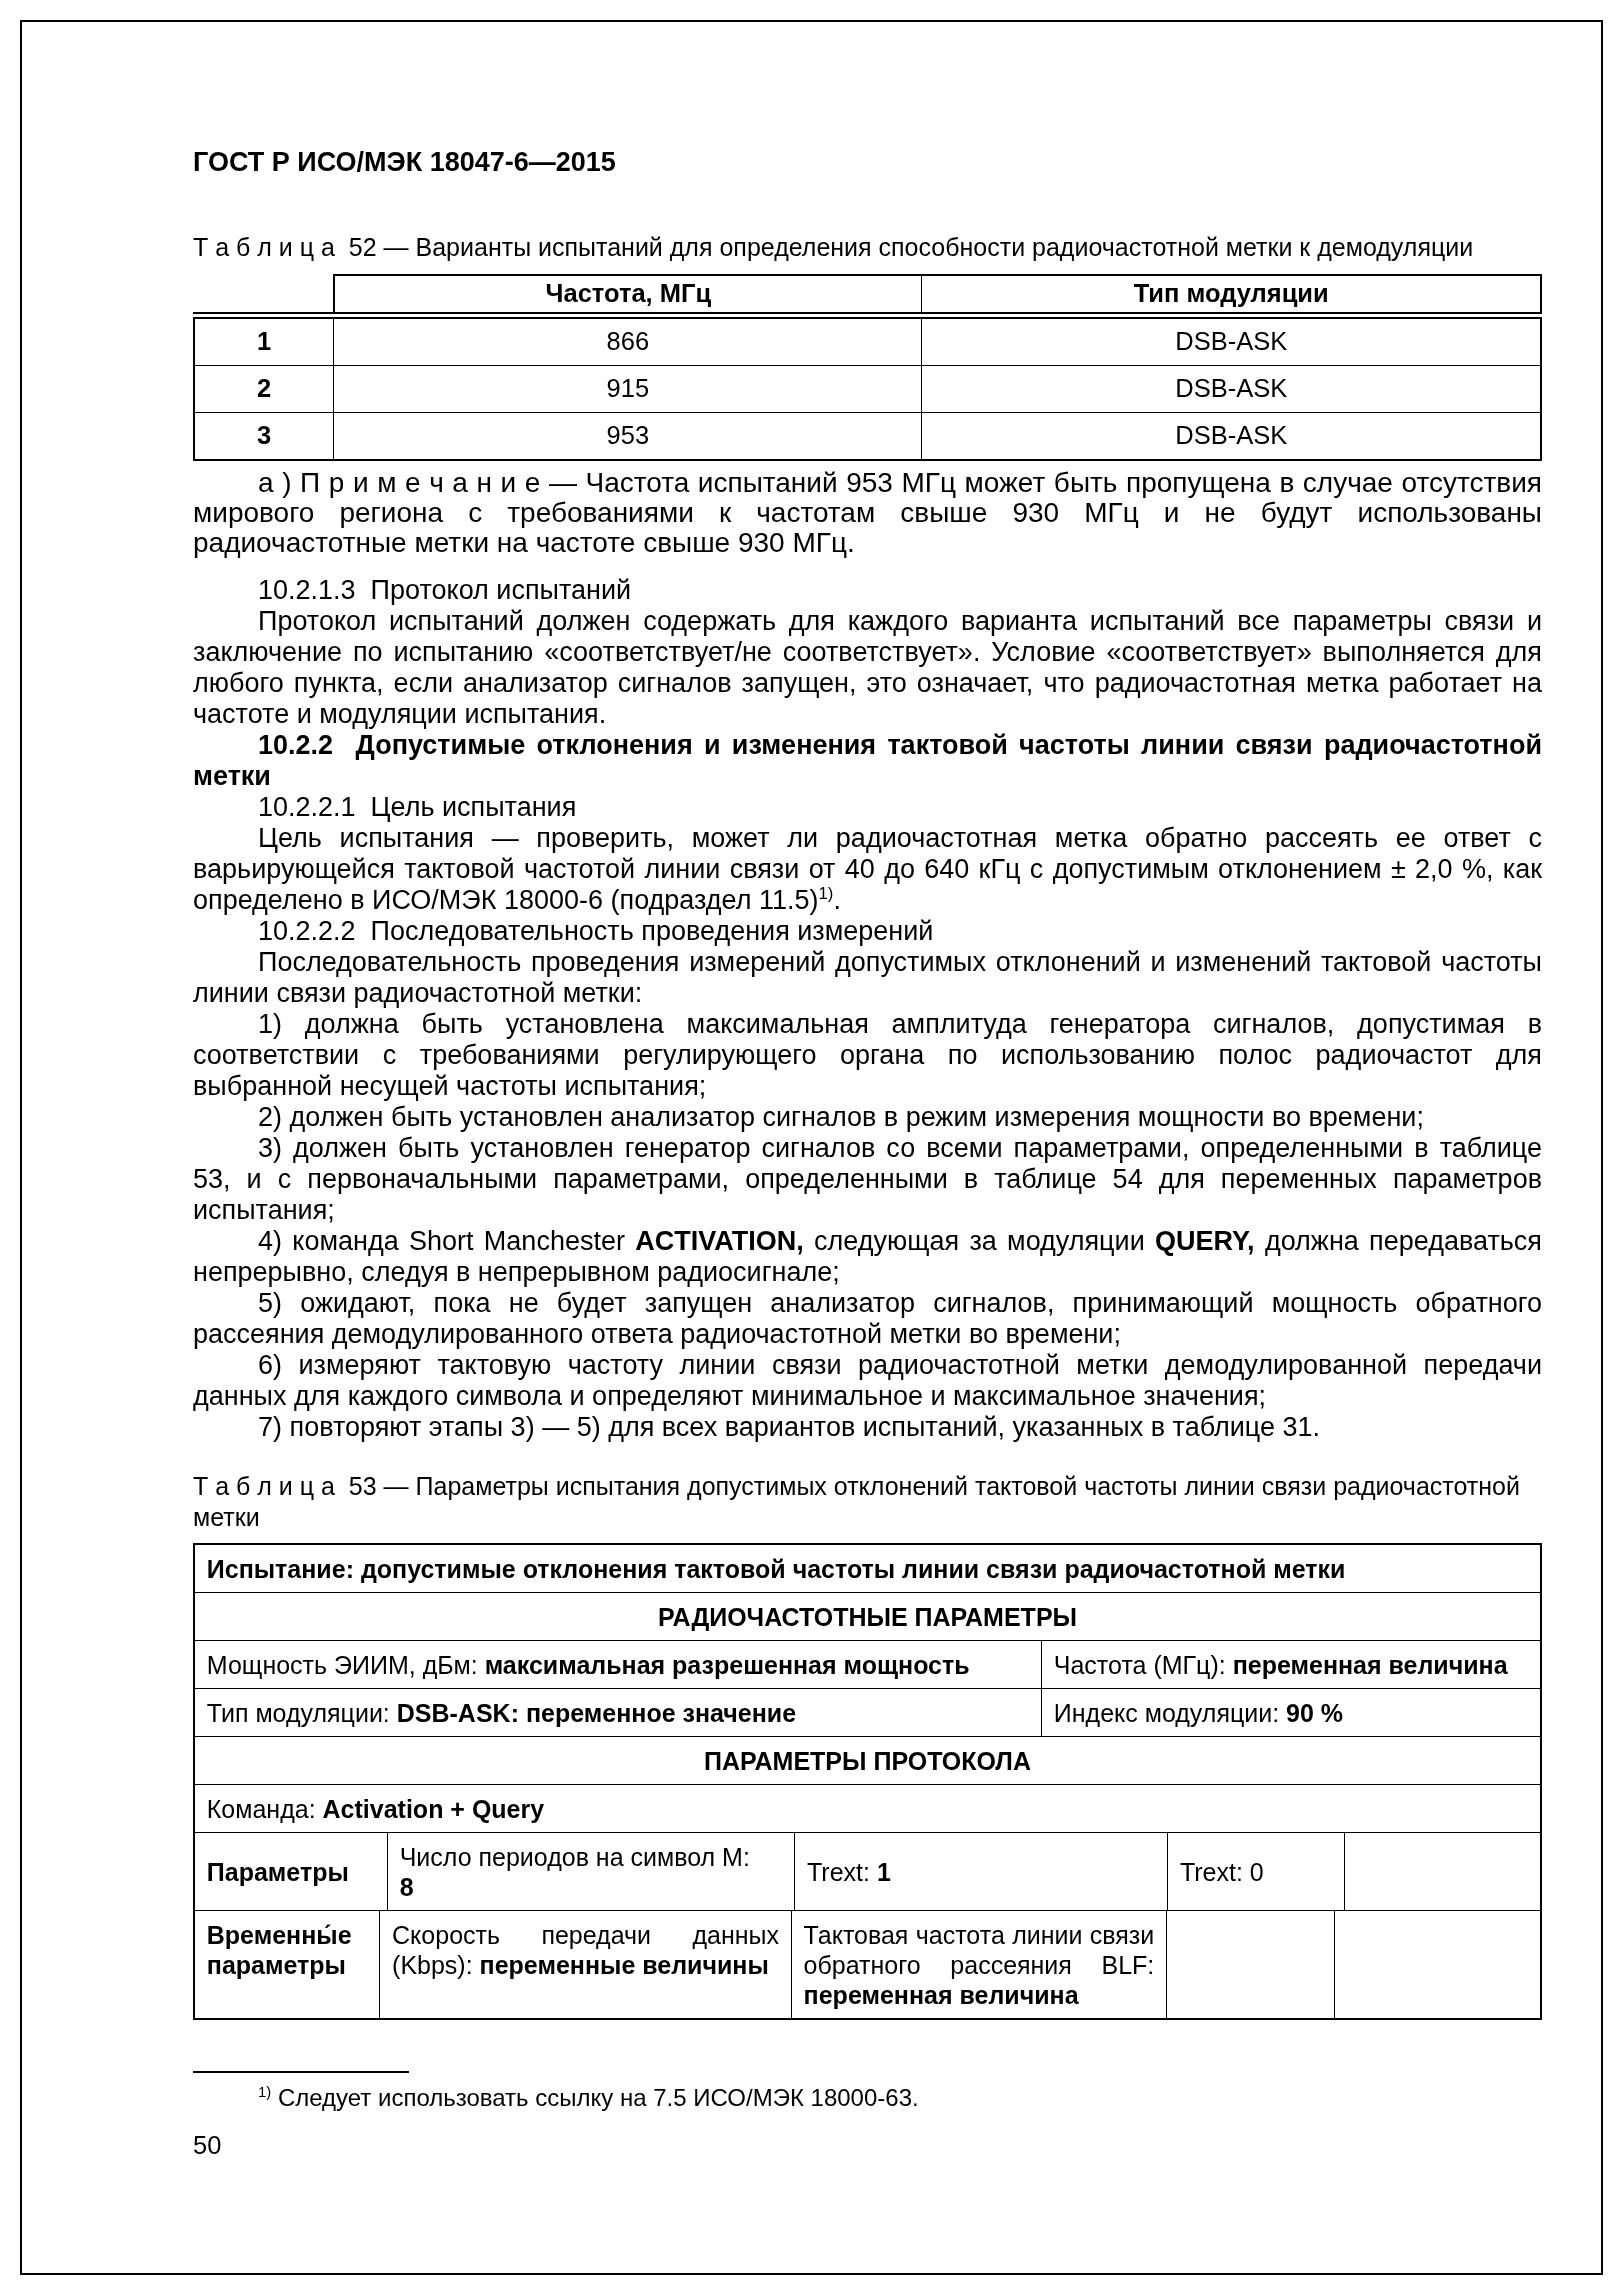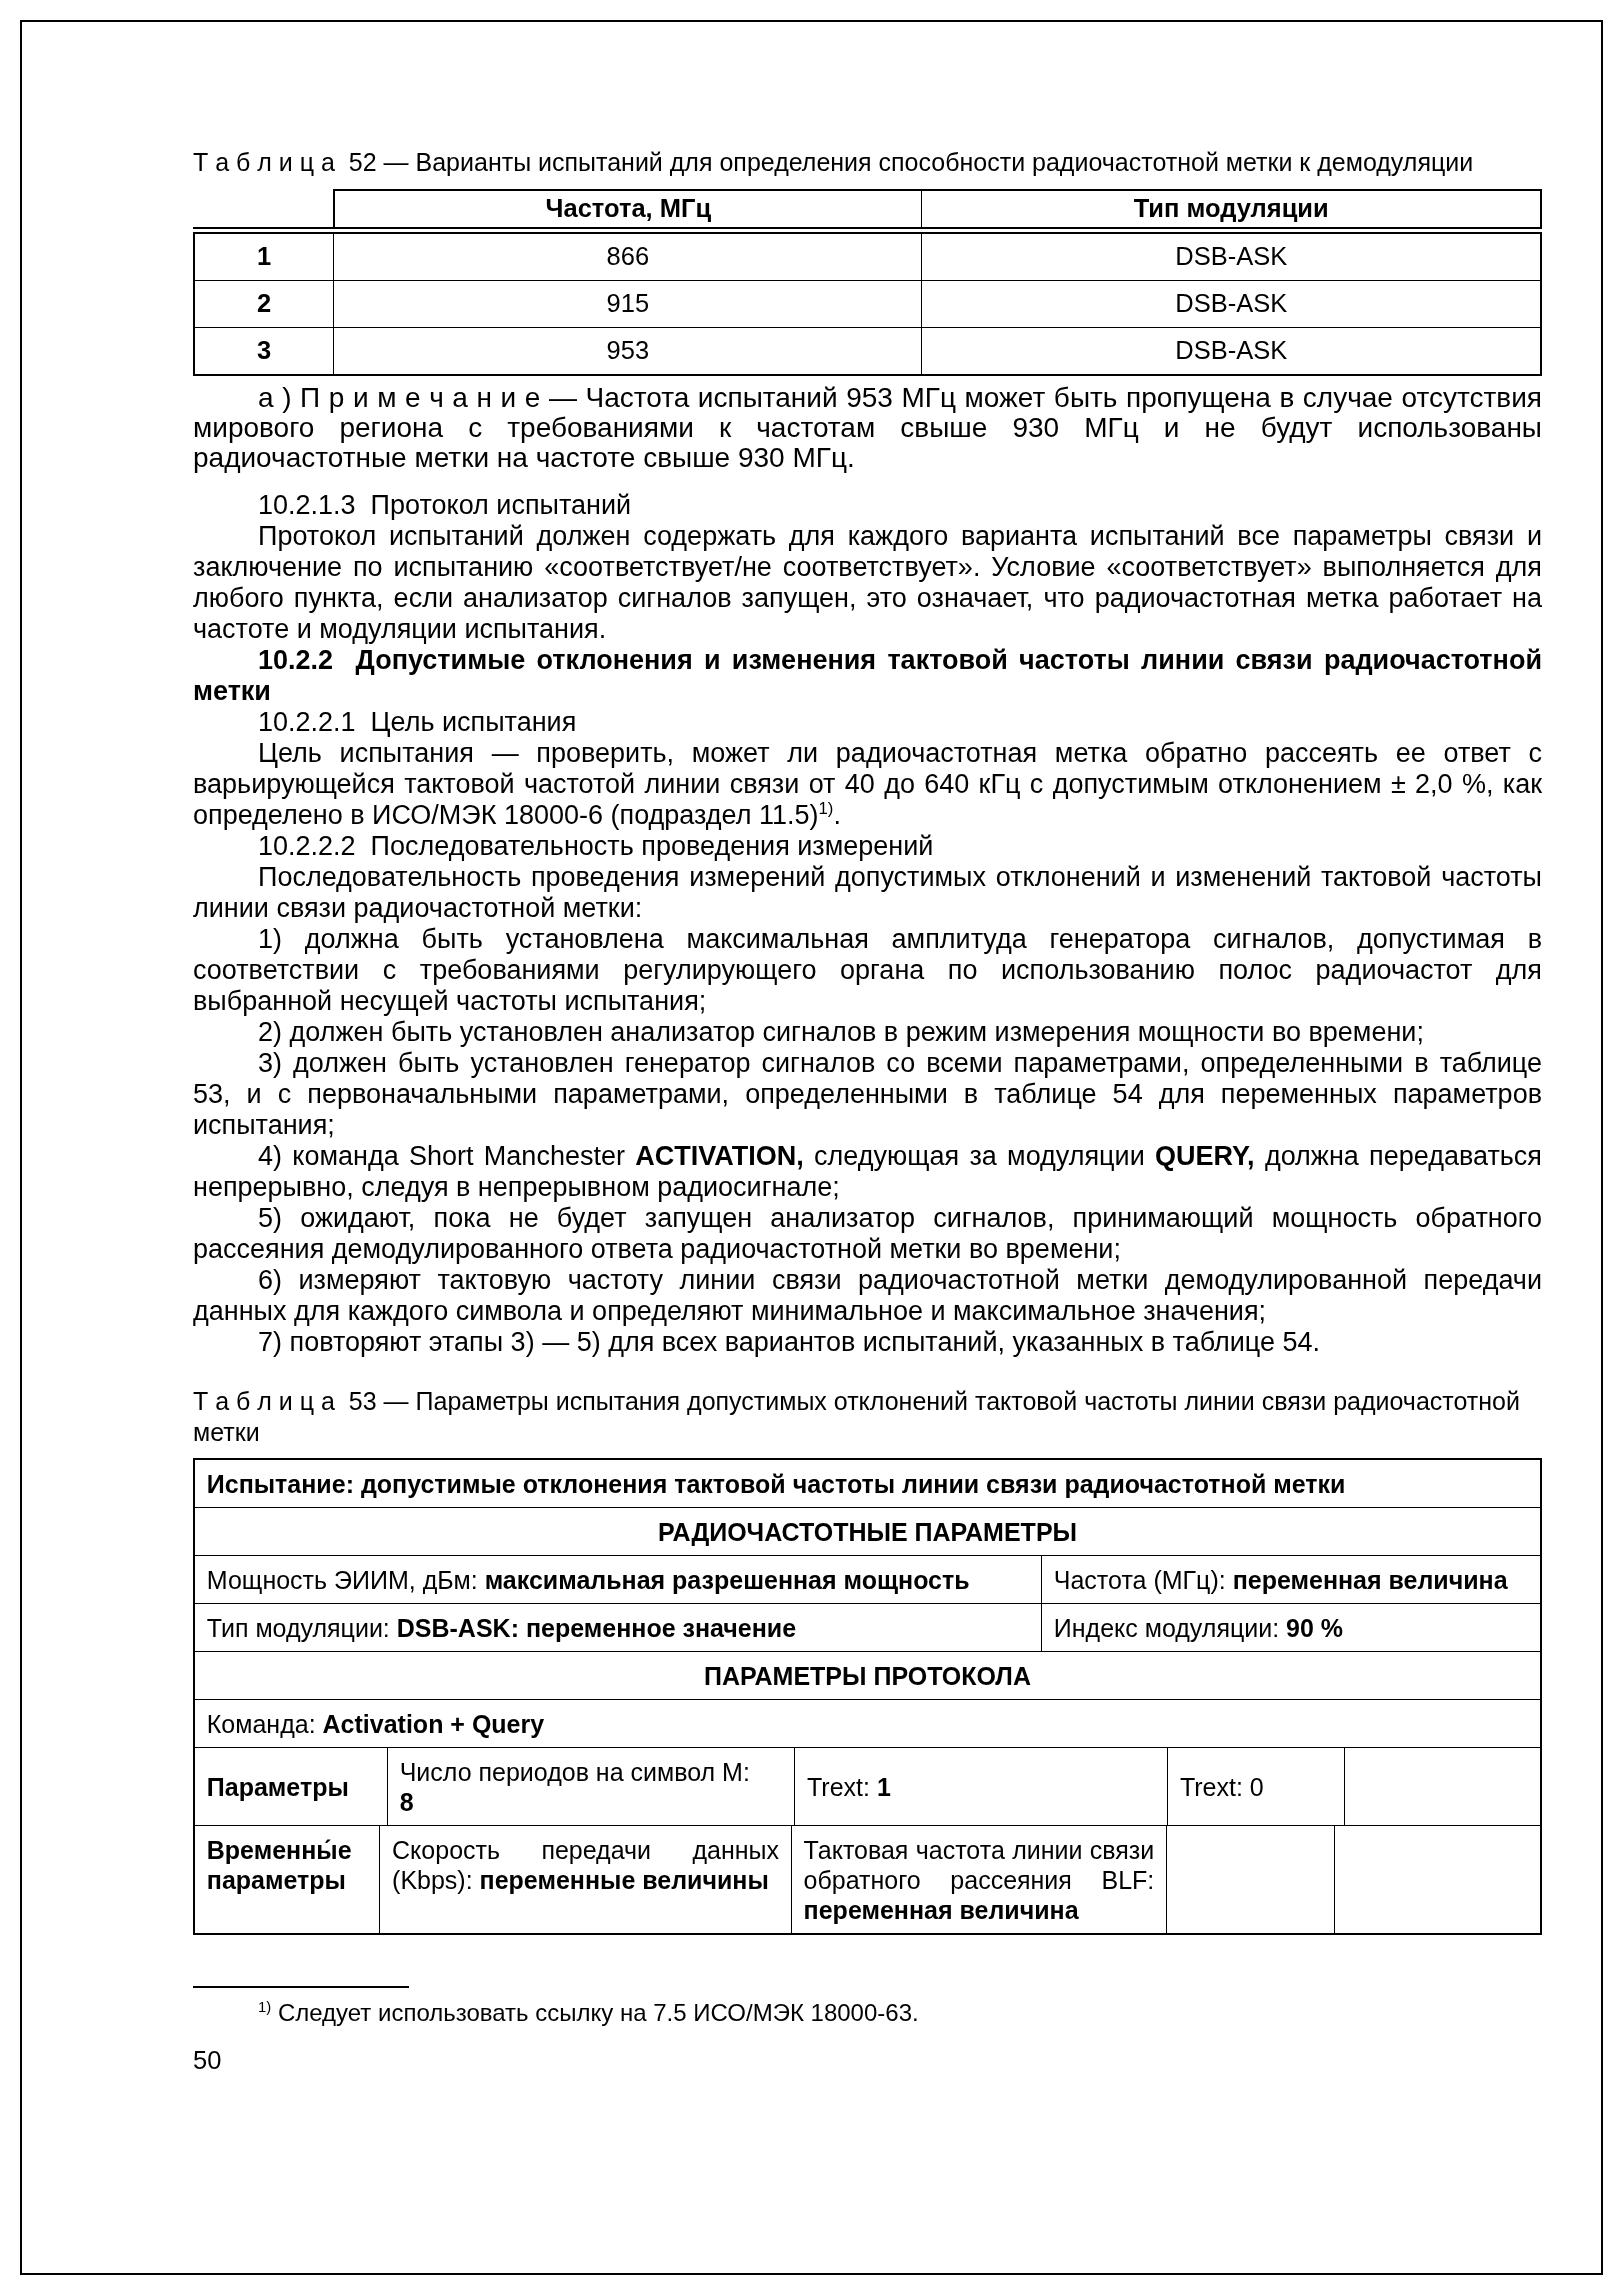--- a/index.html
+++ b/index.html
@@ -63,20 +63,21 @@
   .page-number { font-size:25.5px; margin-top:18.3px; }
 </style>
 </head>
 <body>
 
 <div class="page">
   <div class="page-frame"></div>
 
   <div class="content">
 
+    <div class="doc-header">ГОСТ Р ИСО/МЭК 18047-6—2015</div>
 
     <p class="caption">Т а б л и ц а&nbsp; 52 — Варианты испытаний для определения способности радиочастотной метки к демодуляции</p>
 
     <div class="t52">
       <div class="t52-row t52-head">
         <div class="t52-c1 ghost"></div>
         <div class="t52-c2 th">Частота, МГц</div>
         <div class="t52-c3 th">Тип модуляции</div>
       </div>
       <div class="t52-row t52-r">
@@ -104,21 +105,21 @@
     <p class="body"><span>10.2.2.1&nbsp; Цель испытания</span></p>
     <p class="body"><span>Цель испытания — проверить, может ли радиочастотная метка обратно рассеять ее ответ с варьирующейся тактовой частотой линии связи от 40 до 640 кГц с допустимым отклонением ± 2,0 %, как определено в ИСО/МЭК 18000-6 (подраздел 11.5)</span><sup>1)</sup><span>.</span></p>
     <p class="body"><span>10.2.2.2&nbsp; Последовательность проведения измерений</span></p>
     <p class="body"><span>Последовательность проведения измерений допустимых отклонений и изменений тактовой частоты линии связи радиочастотной метки:</span></p>
     <p class="body"><span>1) должна быть установлена максимальная амплитуда генератора сигналов, допустимая в соответствии с требованиями регулирующего органа по использованию полос радиочастот для выбранной несущей частоты испытания;</span></p>
     <p class="body"><span>2) должен быть установлен анализатор сигналов в режим измерения мощности во времени;</span></p>
     <p class="body"><span>3) должен быть установлен генератор сигналов со всеми параметрами, определенными в таблице 53, и с первоначальными параметрами, определенными в таблице 54 для переменных параметров испытания;</span></p>
     <p class="body"><span>4) команда Short Manchester </span><span class="b">ACTIVATION,</span><span> следующая за модуляции </span><span class="b">QUERY,</span><span> должна передаваться непрерывно, следуя в непрерывном радиосигнале;</span></p>
     <p class="body"><span>5) ожидают, пока не будет запущен анализатор сигналов, принимающий мощность обратного рассеяния демодулированного ответа радиочастотной метки во времени;</span></p>
     <p class="body"><span>6) измеряют тактовую частоту линии связи радиочастотной метки демодулированной передачи данных для каждого символа и определяют минимальное и максимальное значения;</span></p>
-    <p class="body"><span>7) повторяют этапы 3) — 5) для всех вариантов испытаний, указанных в таблице 54.</span></p>
+    <p class="body"><span>7) повторяют этапы 3) — 5) для всех вариантов испытаний, указанных в таблице 31.</span></p>
 
     <p class="caption caption53">Т а б л и ц а&nbsp; 53 — Параметры испытания допустимых отклонений тактовой частоты линии связи радиочастотной метки</p>
 
     <div class="t53">
       <div class="t53-row">
         <div class="t53-cell full">
             <div class="txt"><span class="b">Испытание: допустимые отклонения тактовой частоты линии связи радиочастотной метки</span></div>
           </div>
       </div>
       <div class="t53-row">

